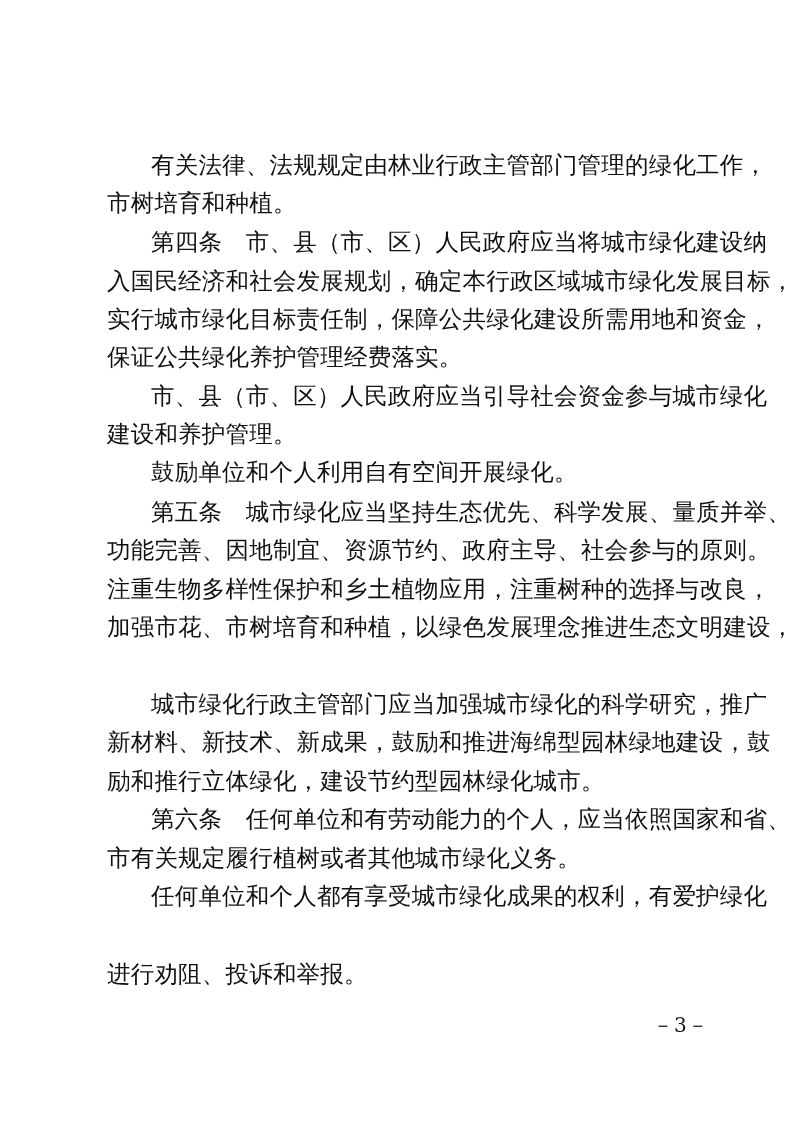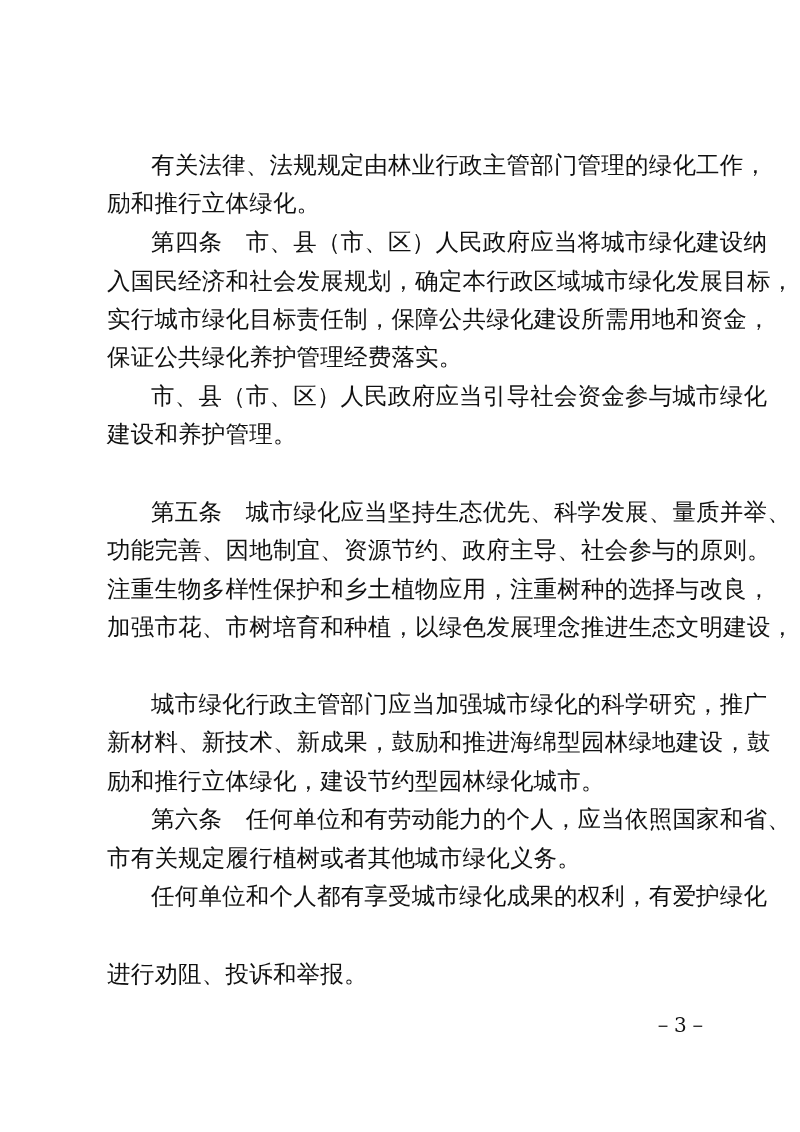--- a/index.html
+++ b/index.html
@@ -10,27 +10,28 @@
             white-space: nowrap; letter-spacing: 0.2px; }
     .indent { left: 151px; }
     .pagenum { position: absolute; left: 653px; top: 1012px; font-family: "DejaVu Serif", "Liberation Serif", serif;
                font-size: 20px; line-height: 26px; letter-spacing: 1px; }
   </style>
 </head>
 <body>
 
 <div class="page">
   <div class="line indent" style="top:150px">有关法律、法规规定由林业行政主管部门管理的绿化工作，</div>
-  <div class="line" style="top:188px">励和推行立体绿化。</div>
+  <div class="line" style="top:188px">市树培育和种植。</div>
   <div class="line indent" style="top:227px">第四条　市、县（市、区）人民政府应当将城市绿化建设纳</div>
   <div class="line" style="top:266px">入国民经济和社会发展规划，确定本行政区域城市绿化发展目标，</div>
   <div class="line" style="top:304px">实行城市绿化目标责任制，保障公共绿化建设所需用地和资金，</div>
   <div class="line" style="top:342px">保证公共绿化养护管理经费落实。</div>
   <div class="line indent" style="top:381px">市、县（市、区）人民政府应当引导社会资金参与城市绿化</div>
   <div class="line" style="top:419px">建设和养护管理。</div>
+  <div class="line indent" style="top:457px">鼓励单位和个人利用自有空间开展绿化。</div>
   <div class="line" style="top:535px">功能完善、因地制宜、资源节约、政府主导、社会参与的原则。</div>
   <div class="line indent" style="top:497px">第五条　城市绿化应当坚持生态优先、科学发展、量质并举、</div>
   <div class="line" style="top:574px">注重生物多样性保护和乡土植物应用，注重树种的选择与改良，</div>
   <div class="line" style="top:612px">加强市花、市树培育和种植，以绿色发展理念推进生态文明建设，</div>
   <div class="line indent" style="top:689px">城市绿化行政主管部门应当加强城市绿化的科学研究，推广</div>
   <div class="line" style="top:727px">新材料、新技术、新成果，鼓励和推进海绵型园林绿地建设，鼓</div>
   <div class="line" style="top:766px">励和推行立体绿化，建设节约型园林绿化城市。</div>
   <div class="line indent" style="top:804px">第六条　任何单位和有劳动能力的个人，应当依照国家和省、</div>
   <div class="line" style="top:843px">市有关规定履行植树或者其他城市绿化义务。</div>
   <div class="line indent" style="top:881px">任何单位和个人都有享受城市绿化成果的权利，有爱护绿化</div>

